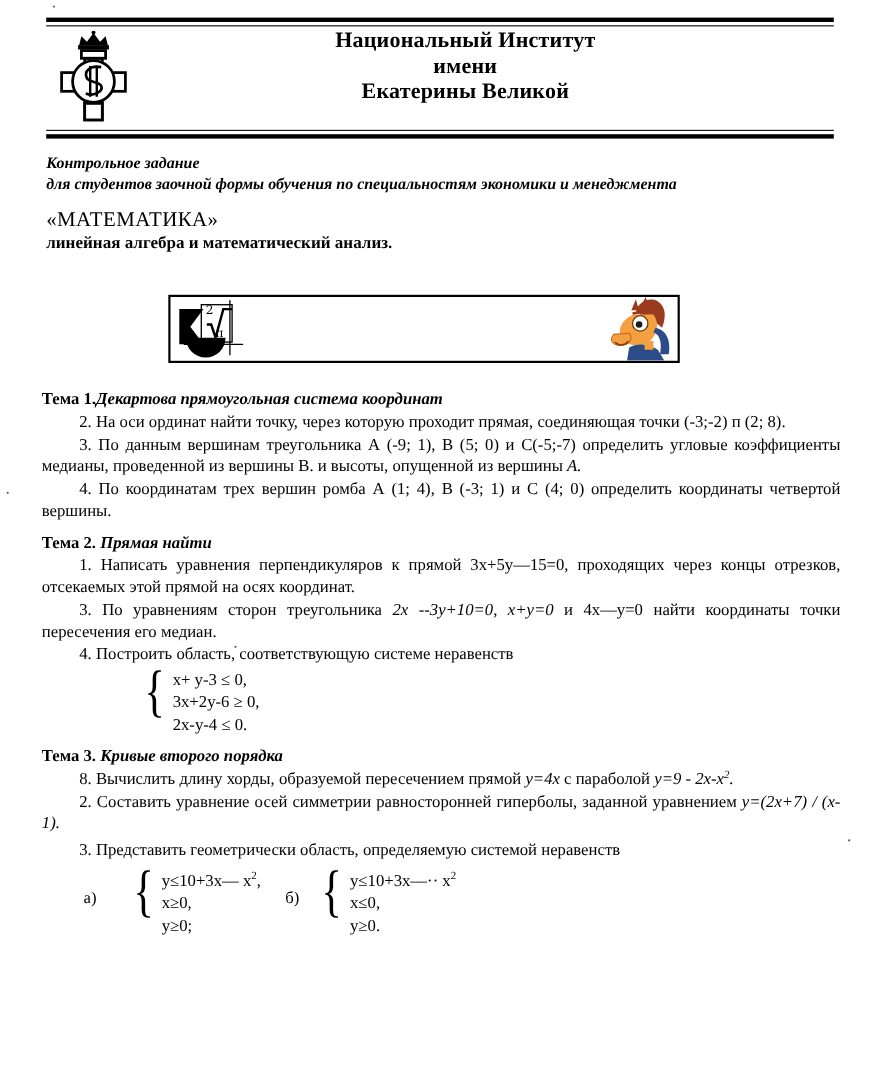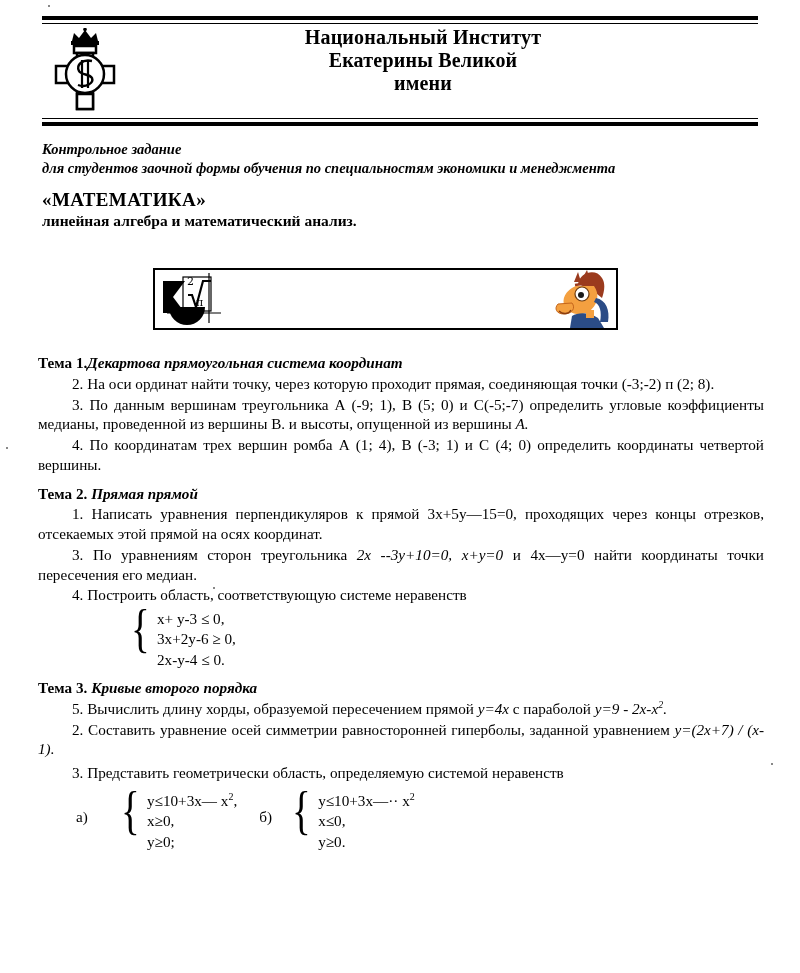--- a/index.html
+++ b/index.html
@@ -82,21 +82,21 @@
     font-size: 14.5px;
     line-height: 1.32;
   }
   .ital-wide {
     font-style: italic;
     font-weight: bold;
     font-size: 14.5px;
     line-height: 1.32;
   }
   .course-title {
-    font-weight: bold;
+    font-weight: normal;
     font-size: 19px;
     margin-top: 11px;
     letter-spacing: .4px;
   }
   .part-line {
     font-weight: bold;
     font-size: 15.5px;
     line-height: 1.35;
     margin-top: 10px;
   }
@@ -233,22 +233,22 @@
 
         <path d="M40 33 C30 31 24 37 27 43 C29 47 38 46 40 50 C42 55 34 60 26 57" fill="none" stroke="#000" stroke-width="2.4"></path>
         <line x1="30" y1="32" x2="30" y2="60" stroke="#000" stroke-width="2.2"></line>
         <line x1="36" y1="32" x2="36" y2="60" stroke="#000" stroke-width="2.2"></line>
 
         <rect x="25" y="66" width="16" height="15" fill="#fff" stroke="#000" stroke-width="2.5"></rect>
       </svg>
     </div>
     <div class="header-titles">
       <div>Национальный Институт</div>
+      <div>имени</div>
       <div>Екатерины Великой</div>
-      <div>имени</div>
     </div>
   </div>
 
   <div class="rule-wrap" style="top:118px;">
     <div class="rule-thin"></div>
     <div class="rule-gap"></div>
     <div class="rule-thick"></div>
   </div>
 
   <div class="subtitle-block">
@@ -310,21 +310,21 @@
     </div>
 
     <p class="para"><span>2. На оси ординат найти точку, через которую проходит прямая, соединяющая точки</span> <span>(-3;-2) п (2; 8).</span></p>
 
     <p class="para"><span>3. По данным вершинам треугольника А (-9; 1), В (5; 0) и С(-5;-7) определить угловые коэффициенты медианы, проведенной из вершины В. и высоты, опущенной из вершины </span><span class="it">А.</span></p>
 
     <p class="para">4. По координатам трех вершин ромба А (1; 4), В (-3; 1) и С (4; 0) определить координаты четвертой вершины.</p>
 
     <div class="topic">
       <span class="t-label">Тема 2.</span>
-      <span class="t-name">Прямая прямой</span>
+      <span class="t-name">Прямая найти</span>
     </div>
 
     <p class="para">1. Написать уравнения перпендикуляров к прямой 3х+5у—15=0, проходящих через концы отрезков, отсекаемых этой прямой на осях координат.</p>
 
 
     <p class="para"><span>3. По уравнениям сторон треугольника </span><span class="it">2x --3y+10=0,  x+y=0</span><span> и 4х—у=0 найти координаты точки пересечения его медиан.</span></p>
 
     <p class="para">4. Построить область, соответствующую системе неравенств</p>
 
     <div class="system-row sys-indent-1">
@@ -334,21 +334,21 @@
         <div>3х+2у-6 ≥ 0,</div>
         <div>2х-у-4 ≤ 0.</div>
       </div>
     </div>
 
     <div class="topic" style="margin-top:8px;">
       <span class="t-label">Тема 3.</span>
       <span class="t-name">Кривые второго порядка</span>
     </div>
 
-    <p class="para"><span>5. Вычислить длину хорды, образуемой пересечением прямой </span><span class="it">y=4x</span><span> с параболой</span> <span class="it">y=9 - 2x-x</span><sup class="it">2</sup><span class="it">.</span></p>
+    <p class="para"><span>8. Вычислить длину хорды, образуемой пересечением прямой </span><span class="it">y=4x</span><span> с параболой</span> <span class="it">y=9 - 2x-x</span><sup class="it">2</sup><span class="it">.</span></p>
 
     <p class="para"><span>2. Составить уравнение осей симметрии равносторонней гиперболы, заданной уравнением </span><span class="it">y=(2x+7) / (x-1).</span></p>
 
     <p class="para" style="margin-top:4px;">3. Представить геометрически область, определяемую системой неравенств</p>
 
     <div class="system-row" style="margin-left:38px;margin-top:8px;">
 
       <div class="sys-group">
         <div class="sys-label">а)</div>
         <div class="brace">{</div>

